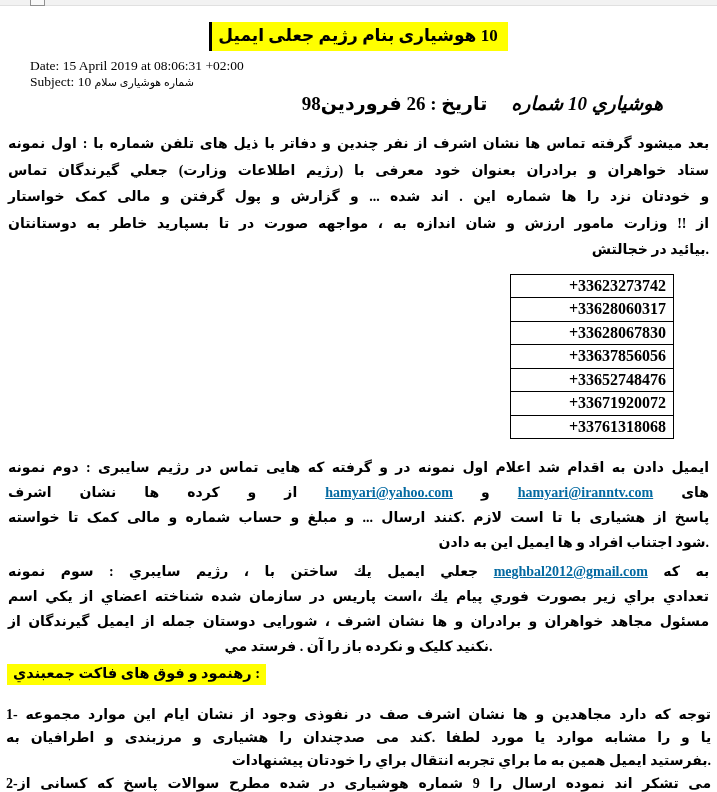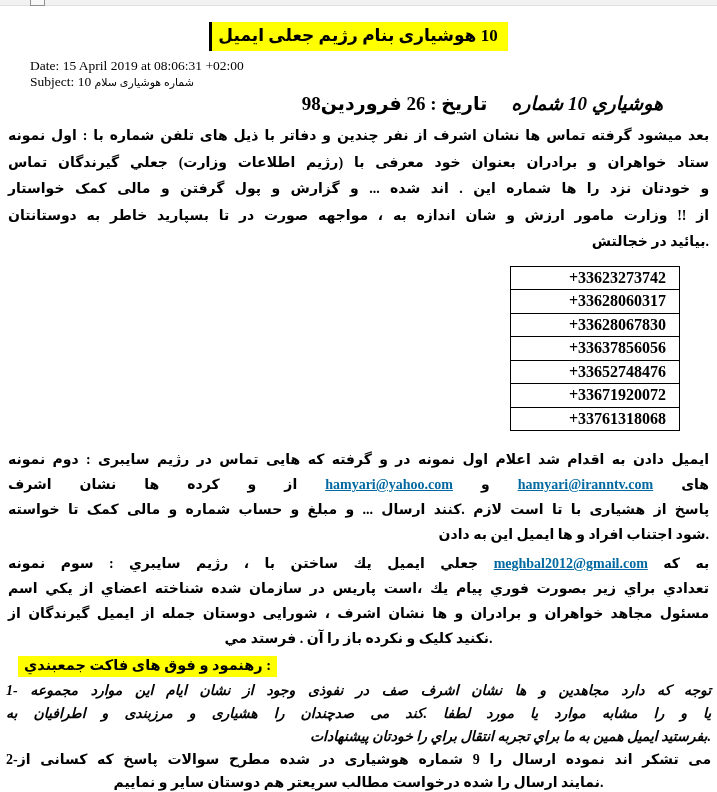--- a/index.html
+++ b/index.html
@@ -25,31 +25,31 @@
   .issue-header{display:flex;justify-content:flex-end;align-items:baseline;
                 padding-right:54px;margin-top:3px;font-weight:bold;font-size:19px;line-height:22px;}
   .issue-header .gap{display:inline-block;width:24px;}
   .italic{font-style:italic;}
   
   .para{font-weight:bold;font-size:14px;padding:0 8px;}
   .para .line{line-height:26.5px;}
   .p2 .line,.p3 .line{line-height:25px;}
   .items .line{line-height:23px;}
   .indent-left{padding-left:25px;}
-  .p1{margin-top:8px;}
+  .p1{margin-top:16px;}
   .p2{margin-top:16px;}
   .p3{margin-top:4px;}
   .items{font-size:14px;padding:0 6px;}
-  .i1{margin-top:2px;font-style:italic;}
+  .i1{margin-top:18px;}
   
   .phone-table{border-collapse:collapse;margin:10px 0 0 510px;}
   .phone-table td{border:1px solid #000;width:155px;height:22.5px;text-align:right;
-                  padding:0 13px 0 0;font-weight:bold;font-size:16px;font-family:"Liberation Serif",serif;}
+                  padding:0 7px 0 0;font-weight:bold;font-size:16px;font-family:"Liberation Serif",serif;}
   
-  .sum-wrap{margin:5px 0 0 18px;}
+  .sum-wrap{margin:5px 0 0 7px;}
   .sum-hl{display:inline-block;background:#ffff00;font-weight:bold;font-size:14.5px;padding:1px 6px 3px 6px;}
   
   .link{color:#0369a1;text-decoration:underline;font-family:"Liberation Serif",serif;font-weight:bold;cursor:pointer;}
 </style>
 </head>
 <body>
 
 <div class="page">
 
   <div class="top-strip"></div>

